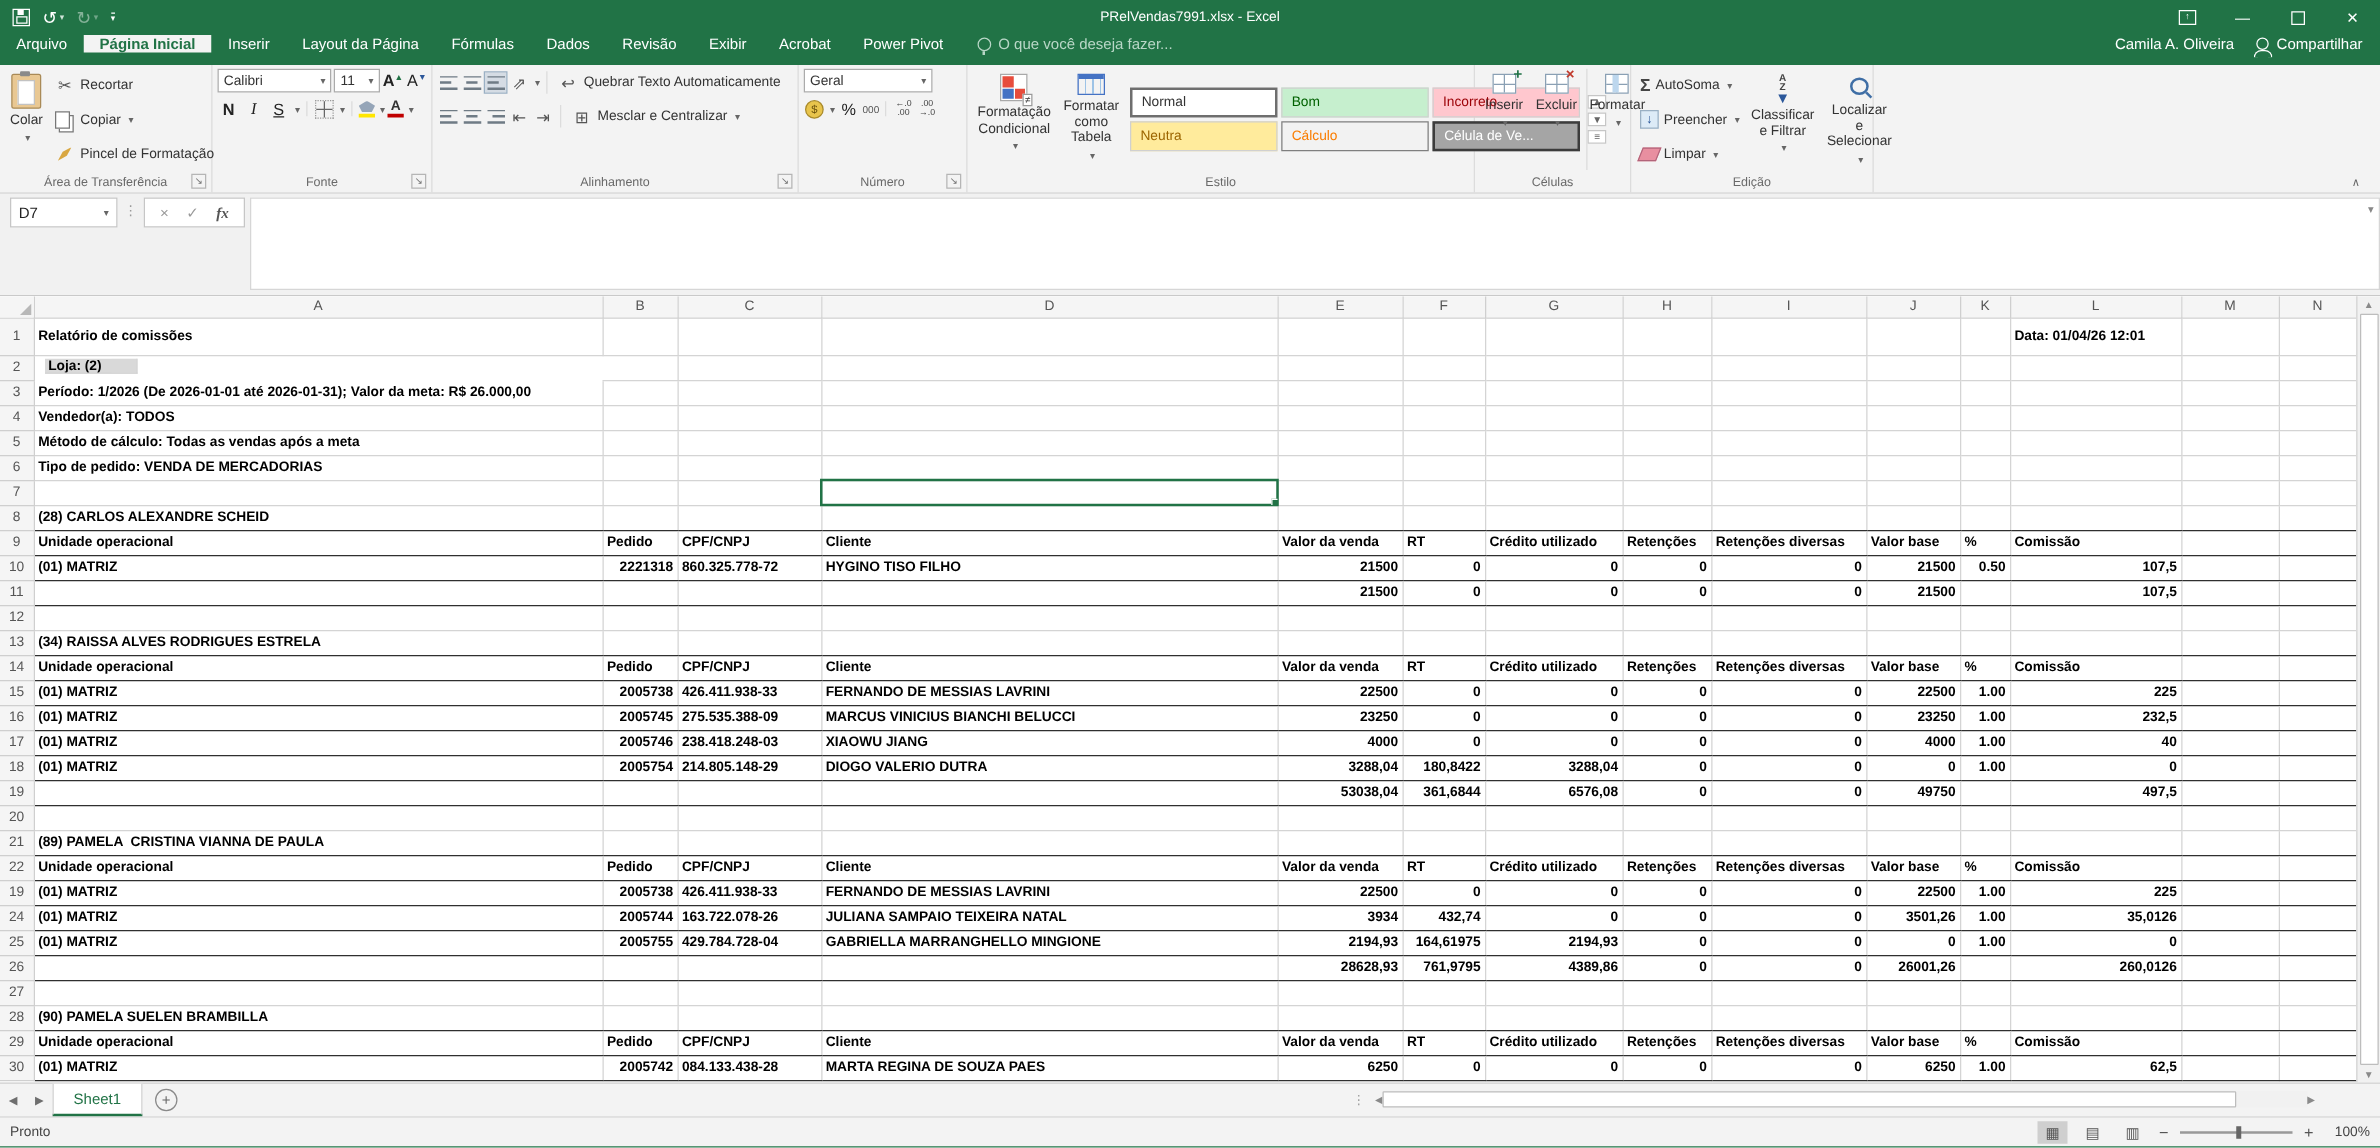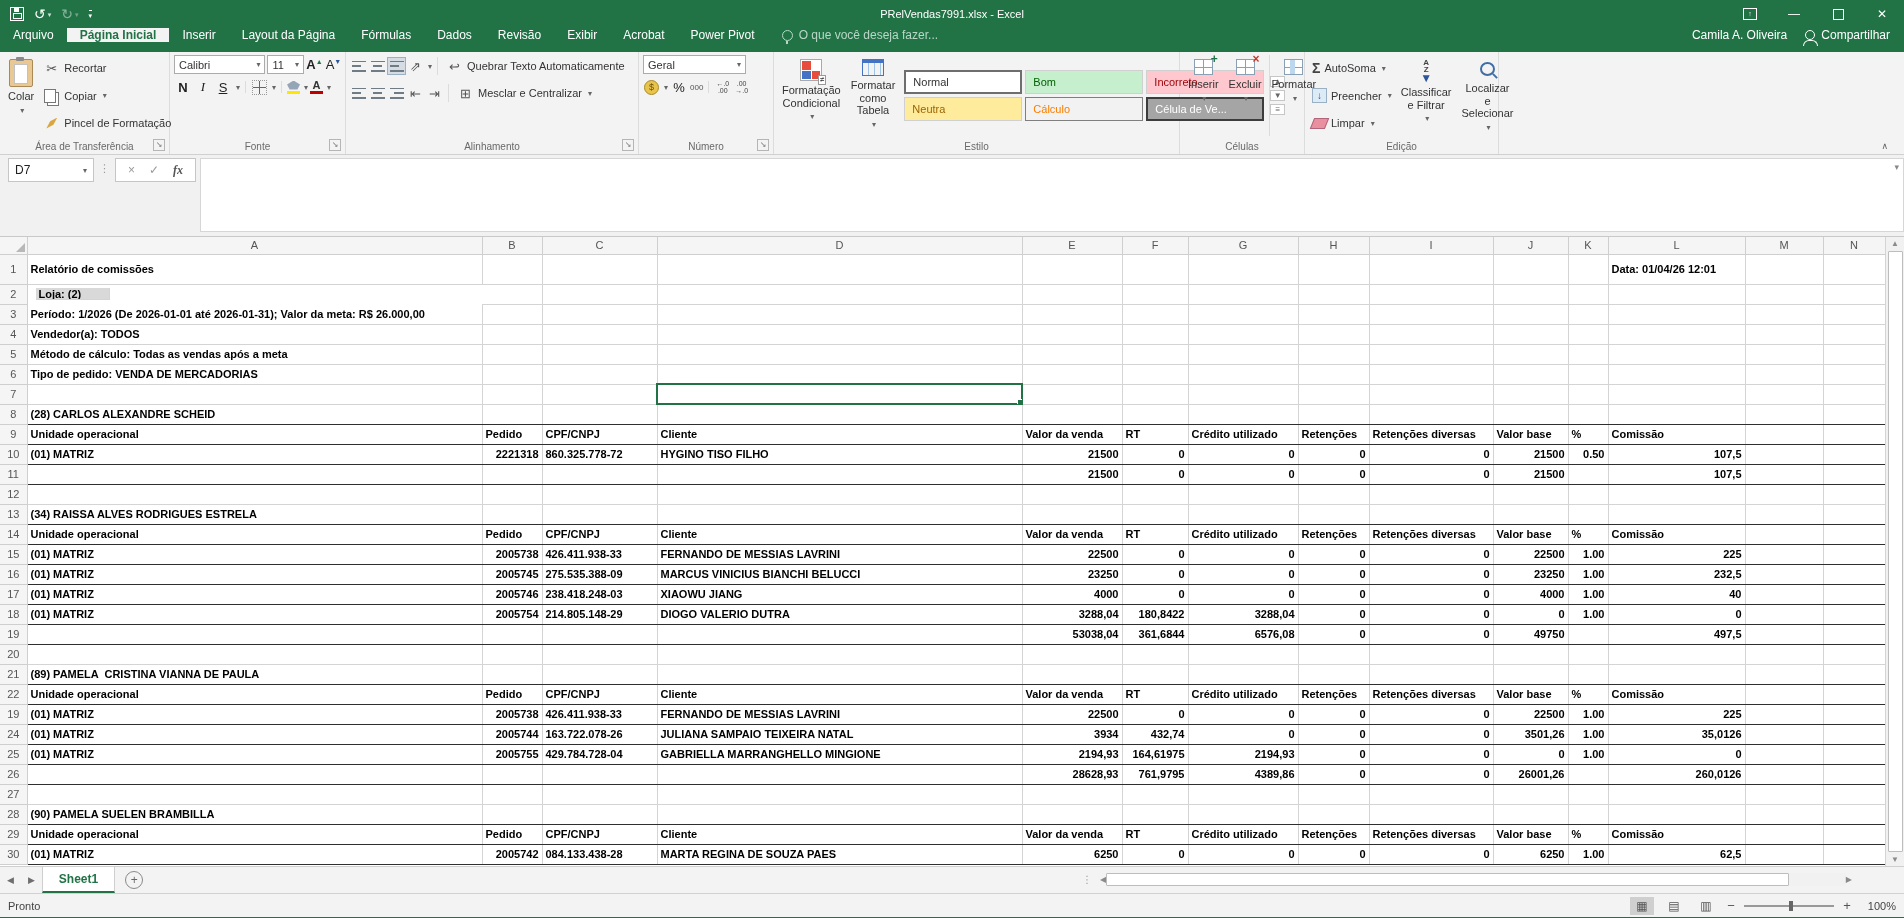--- a/index.html
+++ b/index.html
@@ -126,21 +126,21 @@
   th.corner::after{content:"";position:absolute;right:2px;bottom:2px;border-left:9px solid transparent;border-bottom:9px solid #b8b8b8}
   th.selcol{background:#d8d8d8;border-bottom:2px solid #217346;color:#1f6b43}
   th.selrow{background:#d8d8d8;border-right:2px solid #217346;color:#1f6b43}
   td.selcell{position:relative;outline:2px solid #217346;outline-offset:-1px}
   td.selcell::after{content:"";position:absolute;right:-2px;bottom:-2px;width:5px;height:5px;background:#217346;border:1px solid #fff}
   .vscroll{position:absolute;top:0;right:0;bottom:0;width:19px;background:#f1f1f1;border-left:1px solid #d4d4d4;display:flex;flex-direction:column;align-items:center;justify-content:space-between;padding:2px 0;box-sizing:border-box;color:#8a8a8a;font-size:8px}
   .vthumb{flex:1;width:13px;margin:3px 0;background:#fff;border:1px solid #bdbdbd;border-radius:1px}
   
   .sheetbar{height:26px;background:#f3f3f3;border-top:1px solid #cfcfcf;display:flex;align-items:stretch;font-size:12px;color:#444;position:relative}
   .navarr{display:flex;align-items:center;padding:0 7px;color:#6e6e6e;font-size:9px}
-  .sheettab{display:flex;align-items:center;padding:0 16px;background:#fff;border-right:1px solid #cfcfcf;border-left:1px solid #cfcfcf;border-bottom:2px solid #217346;color:#217346;font-weight:700}
+  .sheettab{display:flex;align-items:center;padding:0 16px;background:#fff;border-right:1px solid #cfcfcf;border-left:1px solid #cfcfcf;border-bottom:2px solid #217346;color:#217346;font-weight:400}
   .addsheet{display:flex;align-items:center;justify-content:center;margin:0 10px;align-self:center;width:16px;height:16px;border:1px solid #8a8a8a;border-radius:50%;color:#666;font-size:12px;line-height:1}
   .hscroll{position:absolute;right:52px;top:4px;width:770px;height:17px;display:flex;align-items:center;color:#8a8a8a;font-size:8px}
   .hscroll .track{flex:1;height:13px;background:#f1f1f1;display:flex}
   .hthumb{width:92%;background:#fff;border:1px solid #bdbdbd;border-radius:1px}
   .hgrip{color:#9a9a9a;margin-right:8px;font-size:10px}
   
   .statusbar{height:24px;background:#f3f3f3;border-top:1px solid #d1d1d1;display:flex;align-items:center;font-size:11px;color:#444;padding:0 8px;box-sizing:border-box}
   .statusright{margin-left:auto;display:flex;align-items:center;gap:8px}
   .viewic{width:24px;height:18px;display:flex;align-items:center;justify-content:center;font-size:12px;color:#555}
   .viewic.active{background:#cfcfcf}

